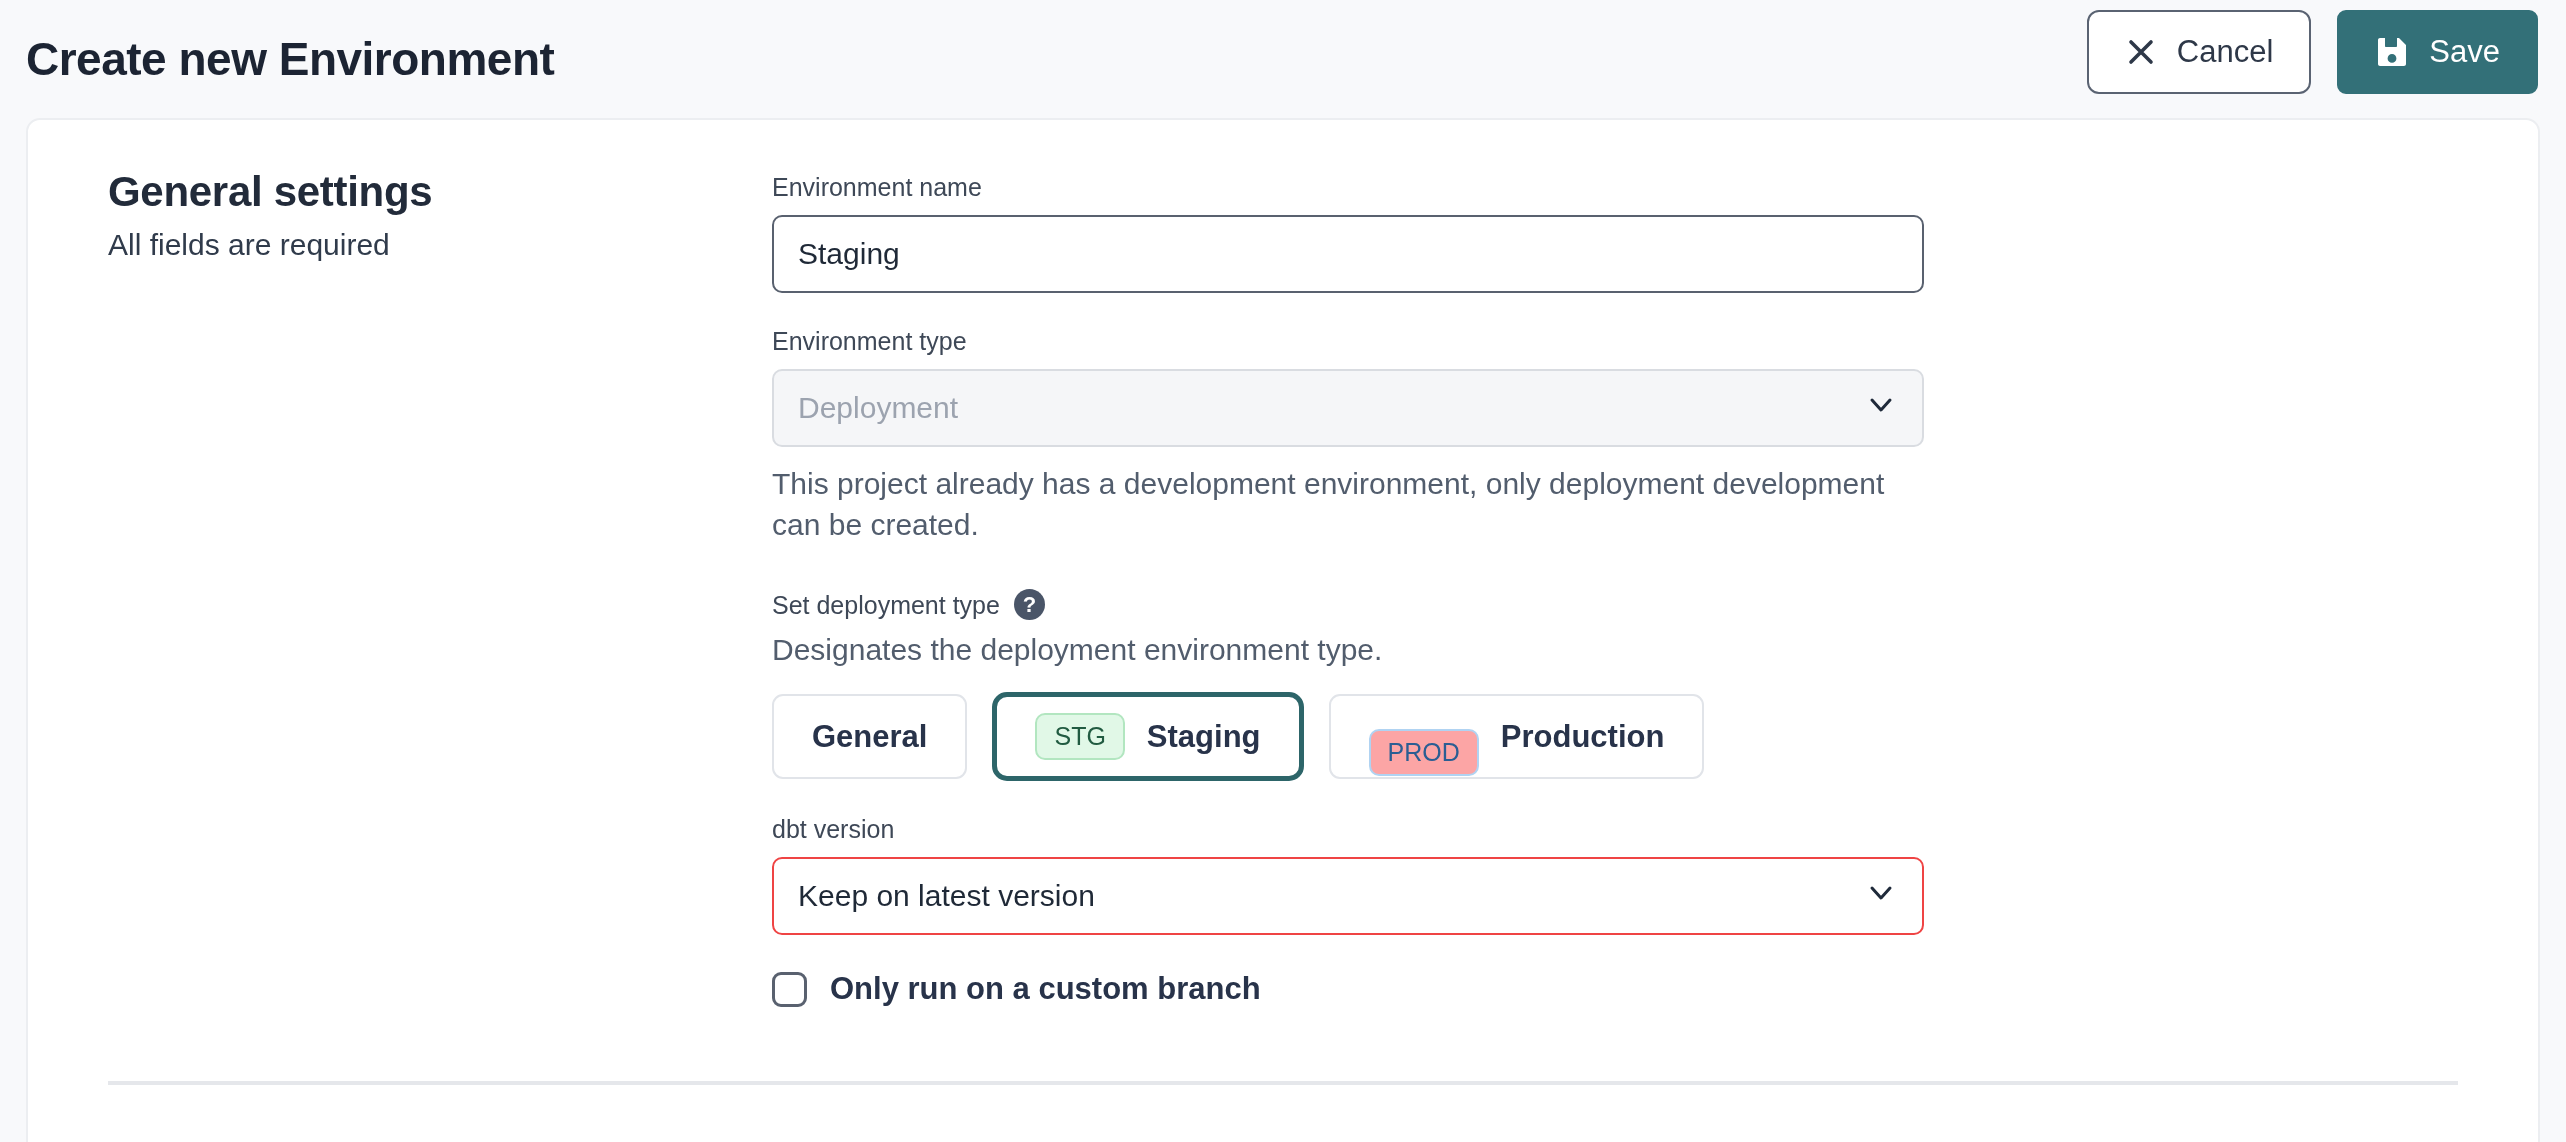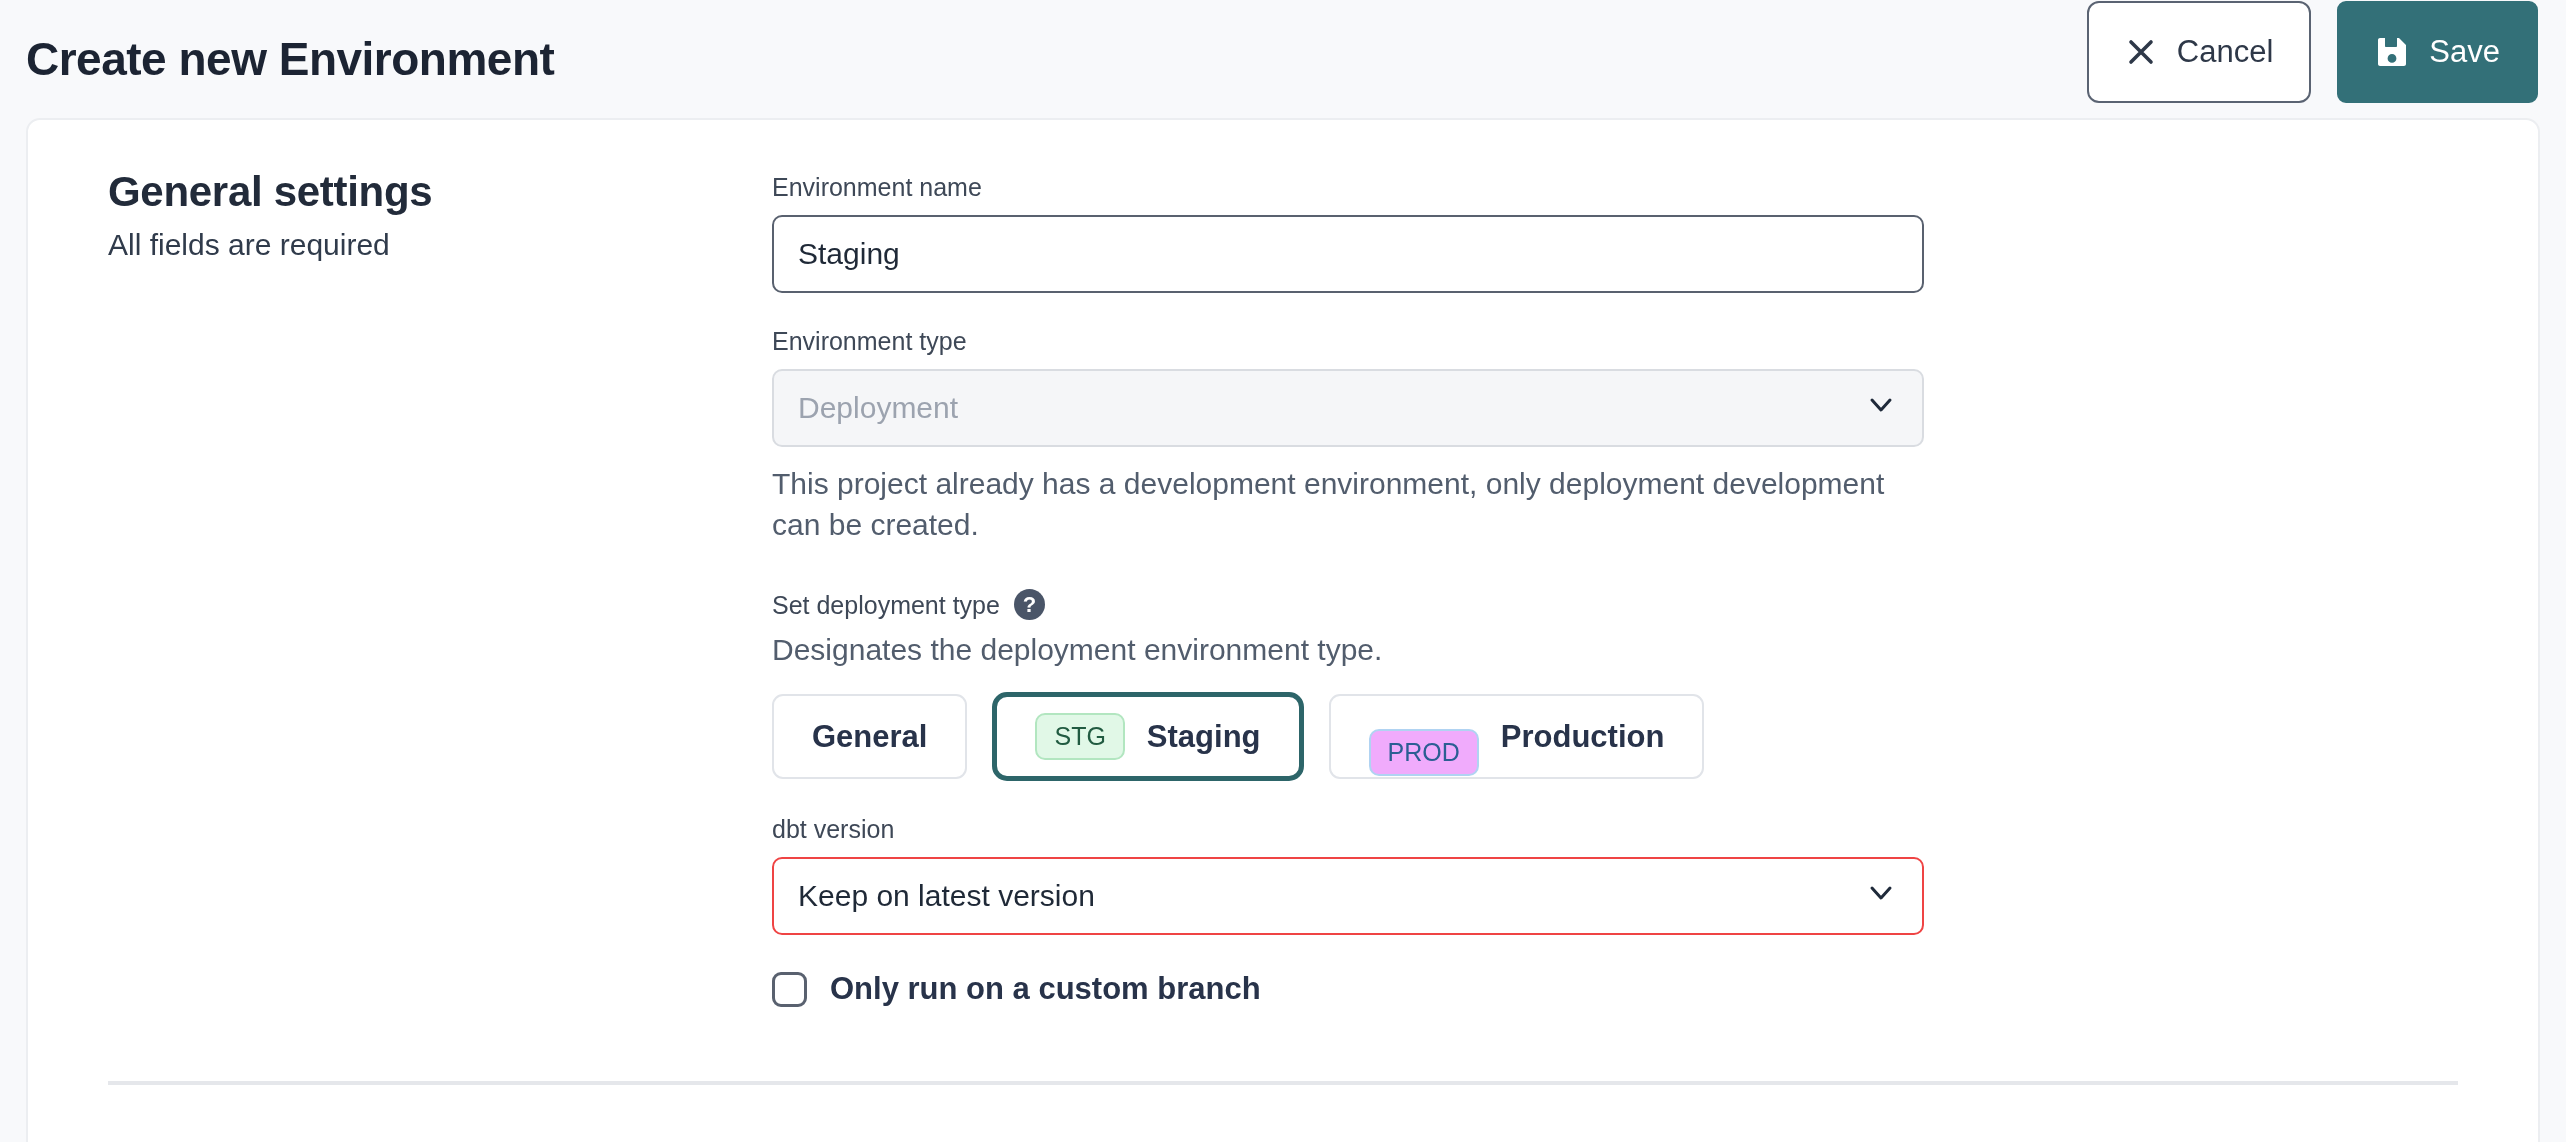--- a/index.html
+++ b/index.html
@@ -22,21 +22,21 @@
     font-size: 46px;
     font-weight: 700;
     letter-spacing: -0.5px;
     color: #1C2433;
   }
   .header-actions { display: flex; align-items: center; gap: 26px; margin-top: -14px; }
   .btn {
     display: flex;
     align-items: center;
     gap: 20px;
-    height: 102px;
+    height: 84px;
     padding: 0 36px;
     border-radius: 10px;
     font-size: 31px;
     font-family: "Liberation Sans", sans-serif;
     cursor: pointer;
     white-space: nowrap;
   }
   .btn-secondary {
     background: #FFFFFF;
     border: 2px solid #5A6372;
@@ -182,21 +182,21 @@
     padding: 9px 17px;
     border-radius: 10px;
     line-height: 1;
   }
   .badge-stg {
     background: #E1F8E7;
     border: 2px solid #B2E6C0;
     color: #215B41;
   }
   .badge-prod {
-    background: #f0abfc;
+    background: #fca5a5;
     border: 2px solid #B0D3F2;
     color: #2B5E93;
     margin-top: 32px;
   }
 
   .checkbox-row {
     margin-top: 36px;
     display: flex;
     align-items: center;
     gap: 23px;

